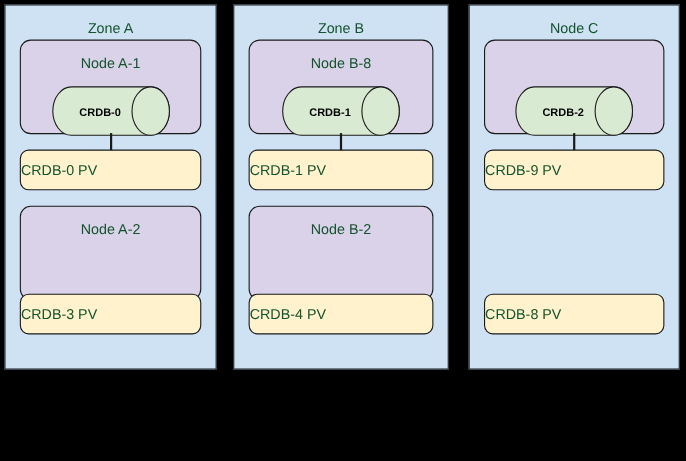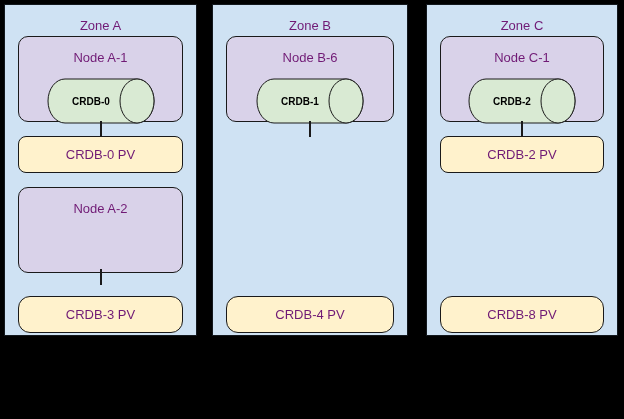--- a/index.html
+++ b/index.html
@@ -7,21 +7,21 @@
     padding: 0;
     background: #000000;
   }
   .canvas {
     position: relative;
     width: 624px;
     height: 419px;
     background: #000000;
     overflow: hidden;
     font-family: "Liberation Sans", sans-serif;
-    color: #701a75;
+    color: #14532d;
   }
   .zone {
     position: absolute;
     top: 4px;
     height: 332px;
     background: #cfe2f3;
     border: 1.5px solid #13181d;
     box-sizing: border-box;
   }
   .zone-a { left: 4px;   width: 193px; }
@@ -87,26 +87,25 @@
     position: absolute;
     left: 13px;
     right: 13px;
     height: 37px;
     background: #fff2cc;
     border: 1px solid #1a1a1a;
     border-radius: 8px;
     box-sizing: border-box;
     display: flex;
     align-items: center;
-    justify-content: center;
     font-size: 13px;
     white-space: nowrap;
   }
   .pv-1 { top: 131px; }
-  .pv-2 { top: 291px; border-radius: 12px; }
+  .pv-2 { top: 262px; }
 </style>
 </head>
 <body>
 
 <div class="canvas">
 
   <div class="zone zone-a">
     <div class="zone-title">Zone A</div>
 
     <div class="node node-1">
@@ -130,52 +129,57 @@
     <div class="connector connector-2"></div>
     <div class="pv pv-2">
       <span>CRDB-3 PV</span>
     </div>
   </div>
 
   <div class="zone zone-b">
     <div class="zone-title">Zone B</div>
 
     <div class="node node-1">
-      <div class="node-label">Node B-6</div>
+      <div class="node-label">Node B-8</div>
       <div class="disk">
         <svg width="108" height="46" viewBox="0 0 108 46">
           <path d="M 90 1 L 18 1 A 17 22 0 0 0 18 45 L 90 45 A 17 22 0 0 0 90 1 Z" fill="#d9ead3" stroke="#1a1a1a" stroke-width="1"></path>
           <ellipse cx="90" cy="23" rx="17" ry="22" fill="#d9ead3" stroke="#1a1a1a" stroke-width="1"></ellipse>
           <text x="44" y="27" text-anchor="middle">CRDB-1</text>
         </svg>
       </div>
     </div>
     <div class="connector connector-1"></div>
+    <div class="pv pv-1">
+      <span>CRDB-1 PV</span>
+    </div>
 
+    <div class="node node-2">
+      <div class="node-label">Node B-2</div>
+    </div>
     <div class="pv pv-2">
       <span>CRDB-4 PV</span>
     </div>
   </div>
 
   <div class="zone zone-c">
-    <div class="zone-title">Zone C</div>
+    <div class="zone-title">Node C</div>
 
     <div class="node node-1">
-      <div class="node-label">Node C-1</div>
       <div class="disk">
         <svg width="108" height="46" viewBox="0 0 108 46">
           <path d="M 90 1 L 18 1 A 17 22 0 0 0 18 45 L 90 45 A 17 22 0 0 0 90 1 Z" fill="#d9ead3" stroke="#1a1a1a" stroke-width="1"></path>
           <ellipse cx="90" cy="23" rx="17" ry="22" fill="#d9ead3" stroke="#1a1a1a" stroke-width="1"></ellipse>
           <text x="44" y="27" text-anchor="middle">CRDB-2</text>
         </svg>
       </div>
     </div>
     <div class="connector connector-1"></div>
     <div class="pv pv-1">
-      <span>CRDB-2 PV</span>
+      <span>CRDB-9 PV</span>
     </div>
 
     <div class="pv pv-2">
       <span>CRDB-8 PV</span>
     </div>
   </div>
 
 </div>
 
 </body></html>

